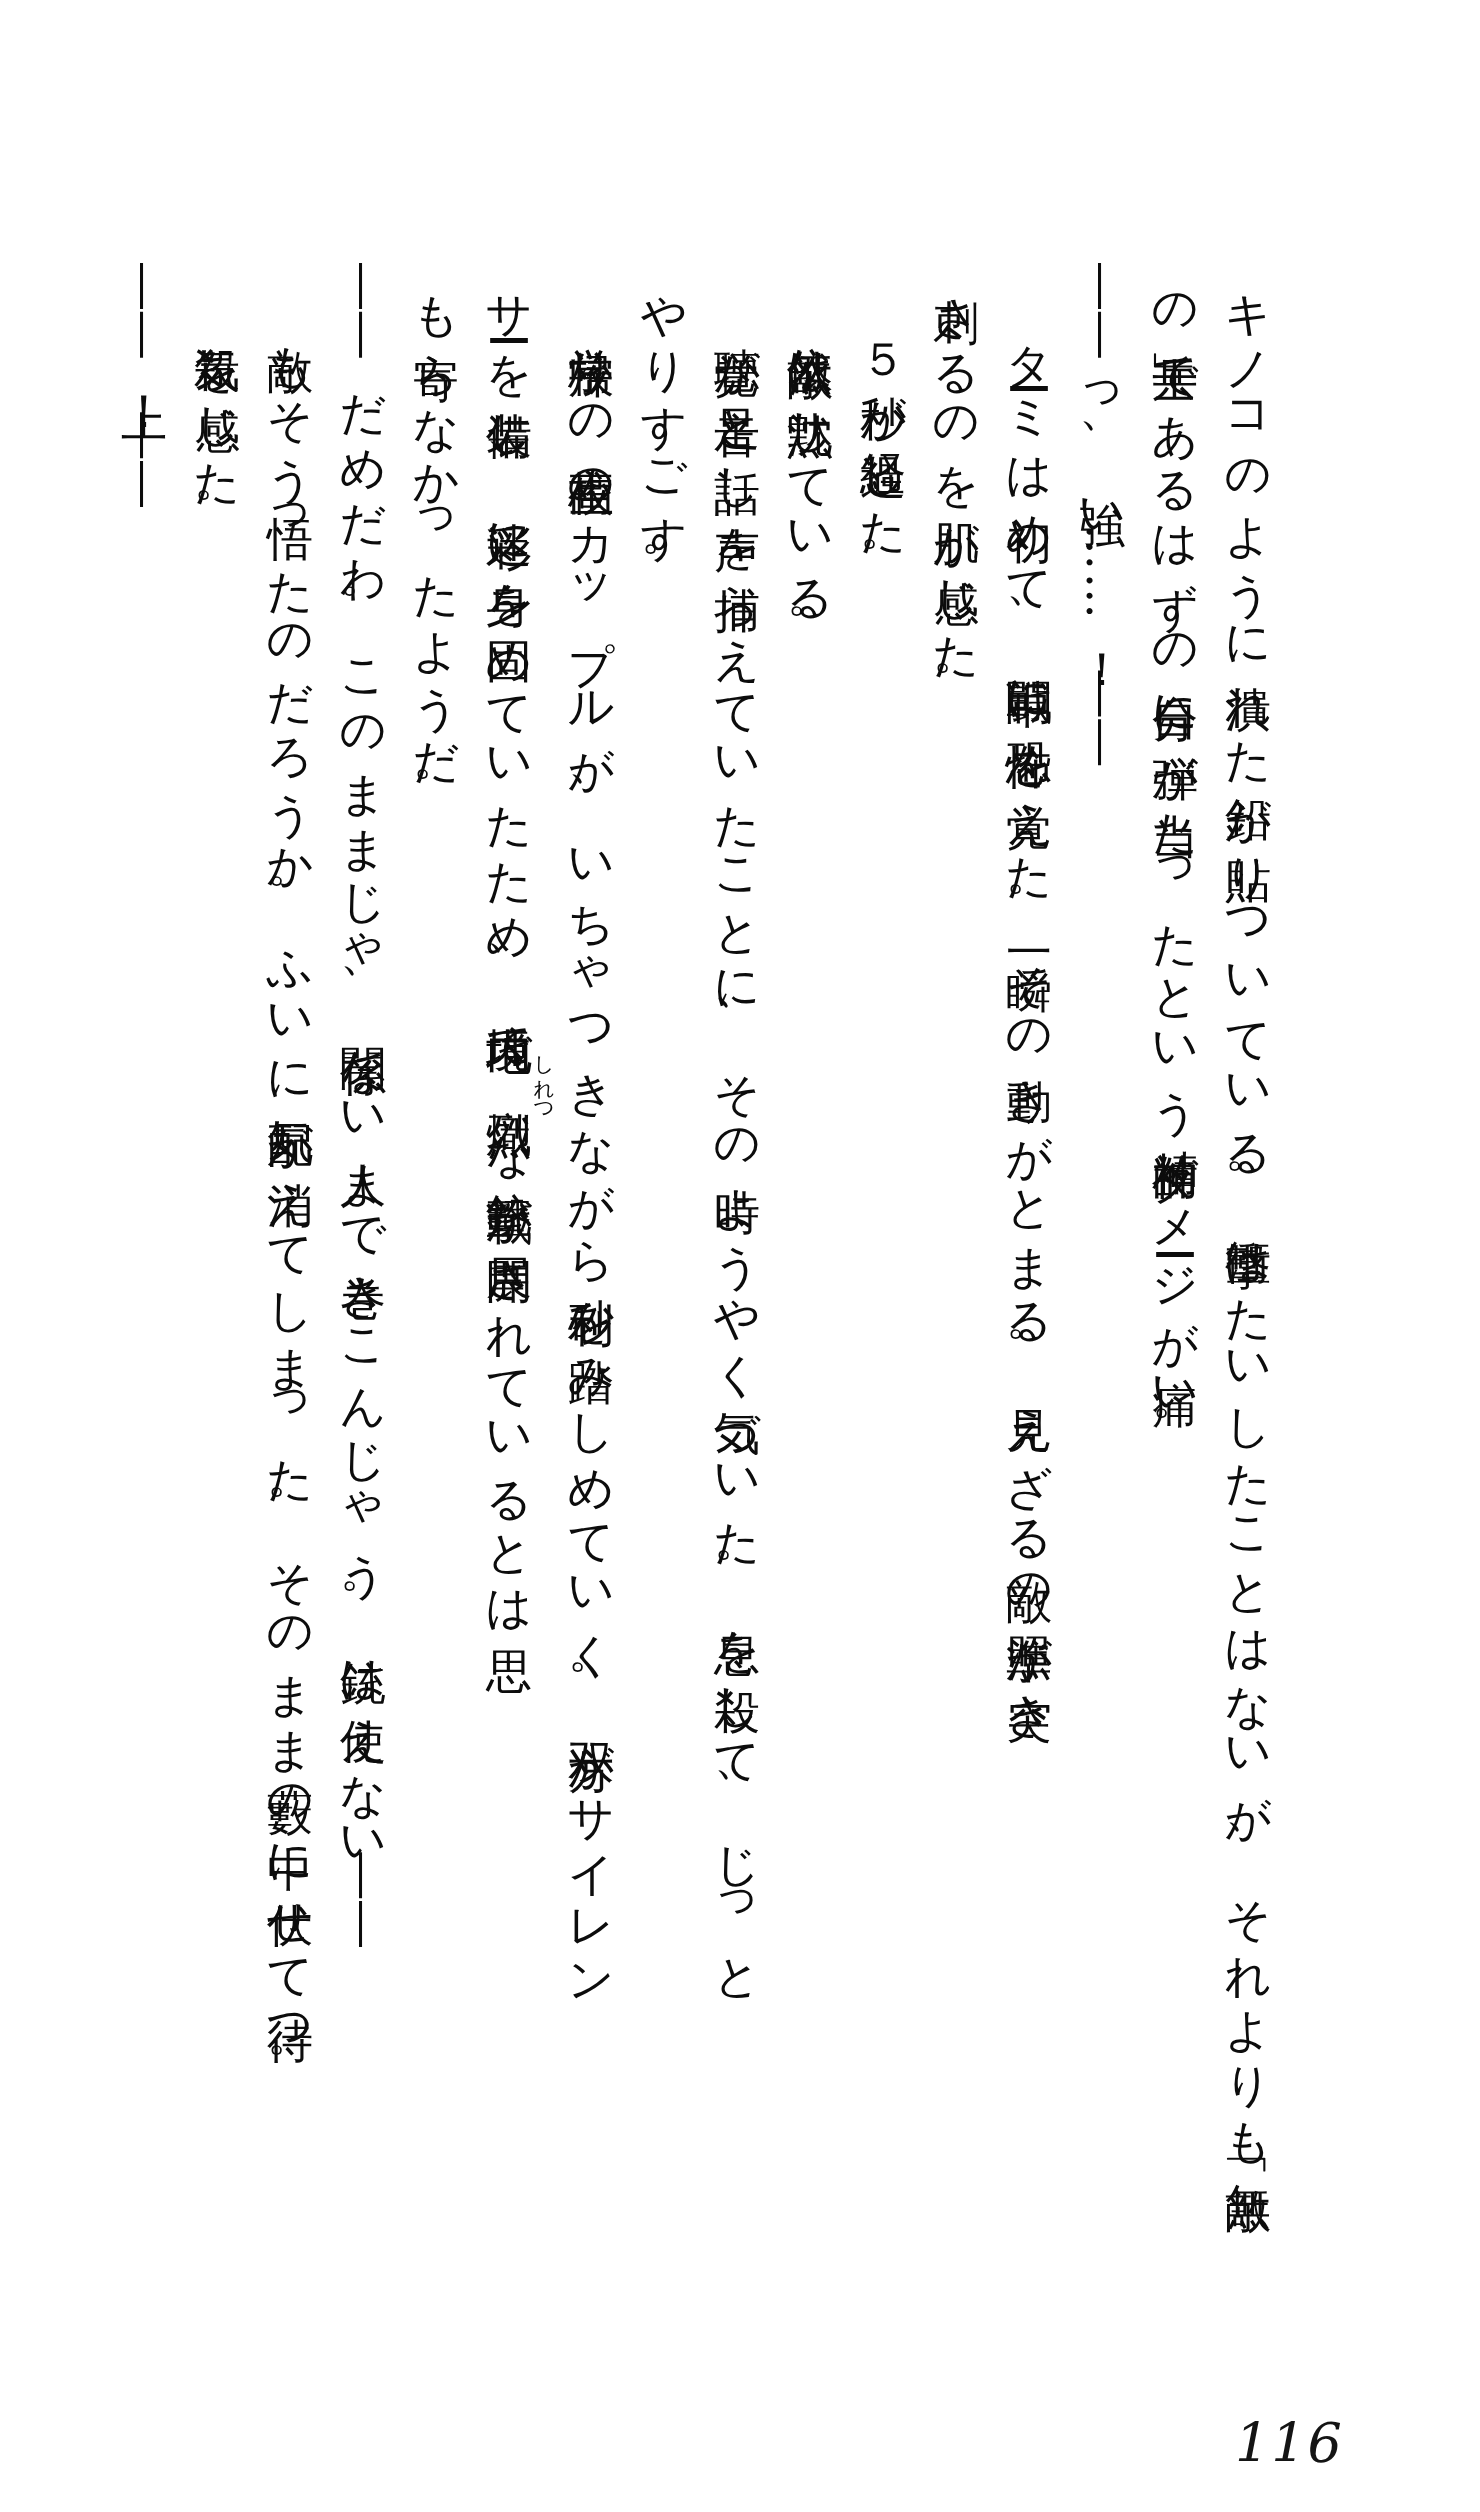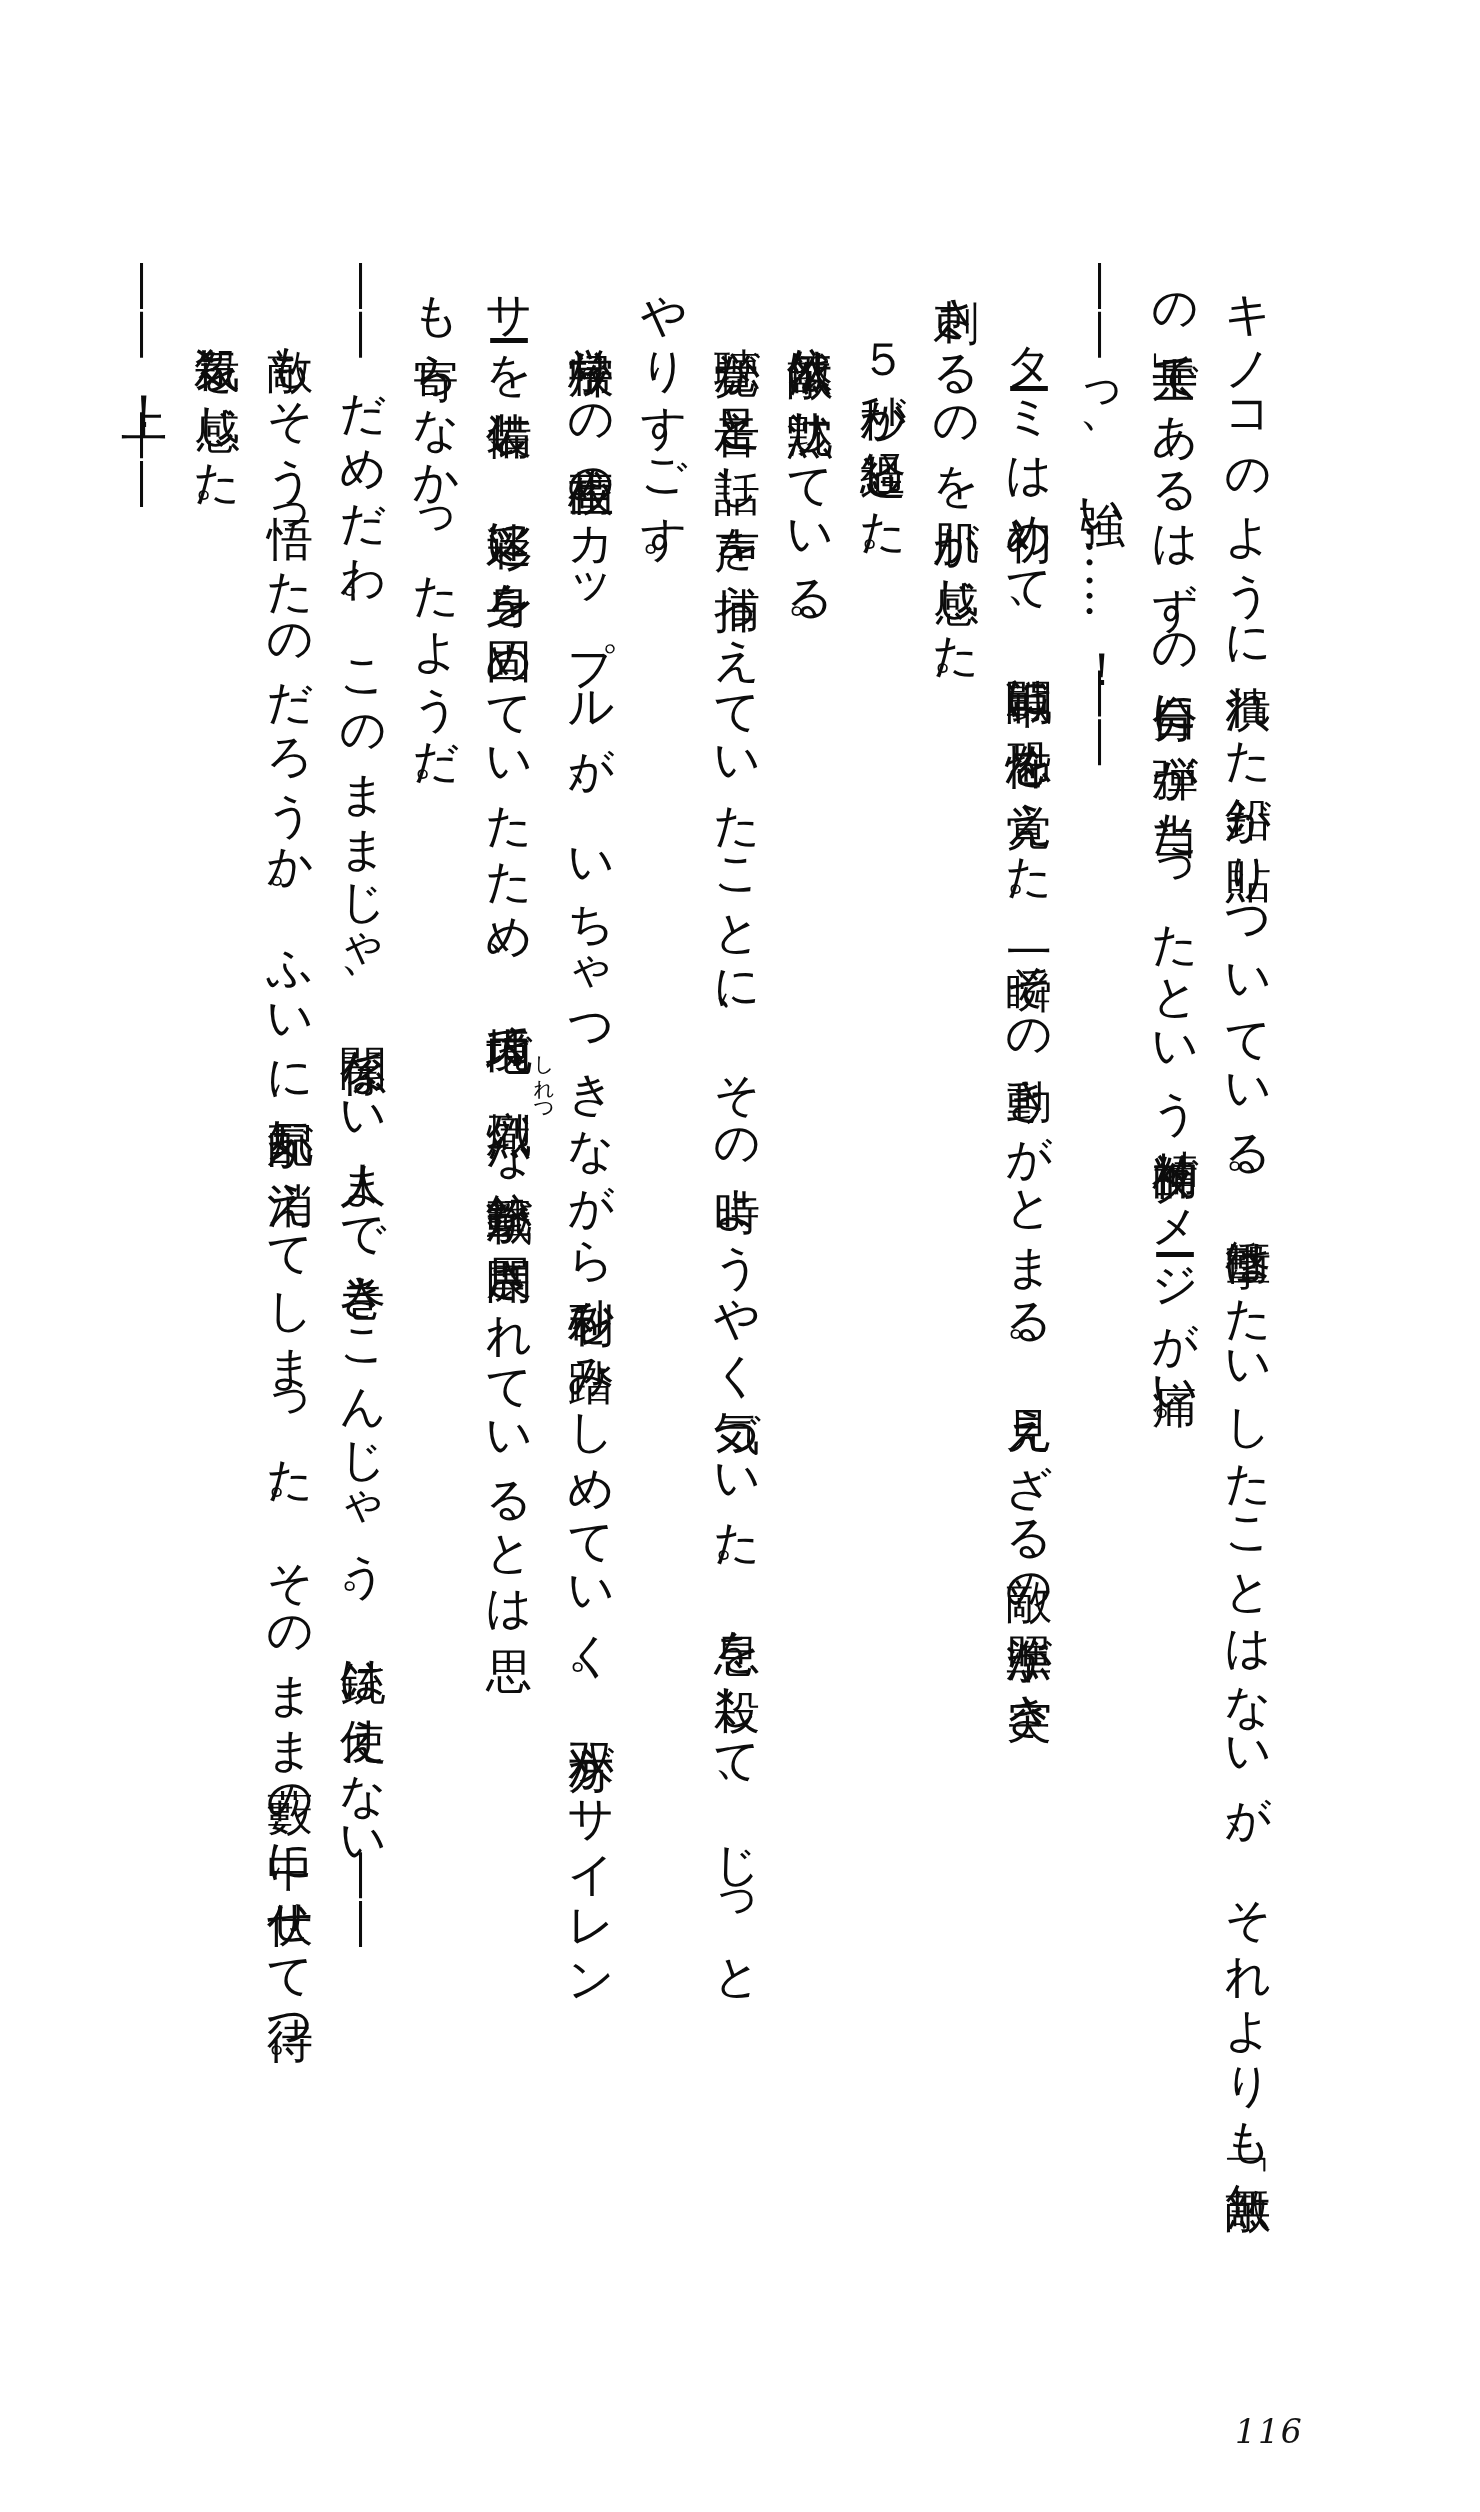--- a/index.html
+++ b/index.html
@@ -50,21 +50,21 @@
     font-size: 20.5px;
     letter-spacing: 0;
     line-height: 1;
     color: #0c0c0c;
   }
   .page-number {
     position: absolute;
     left: 1235px;
     top: 2412px;
     font-style: italic;
-    font-size: 33px;
+    font-size: 54px;
     letter-spacing: 1.9px;
     color: #141414;
   }
 </style>
 </head>
 <body>
 
 <div class="page">
   <div class="text-block">
       <p><span>キノコのように潰れた鉛が貼りついている。衝撃はたいしたことはないが、それよりも「無敵</span></p>

